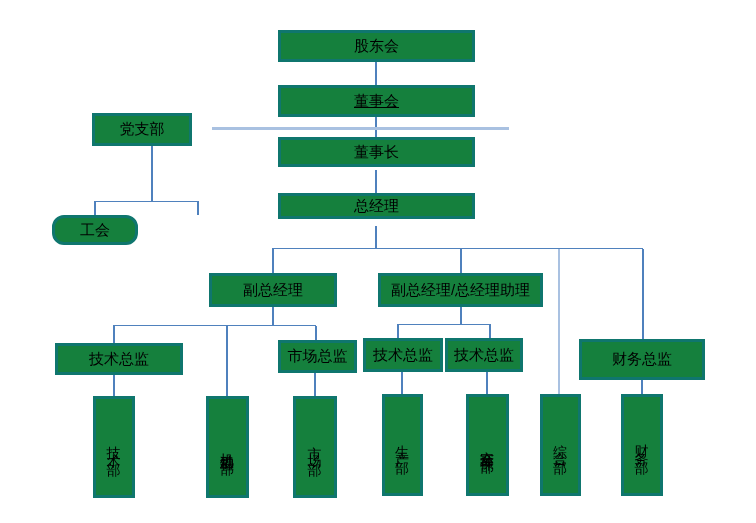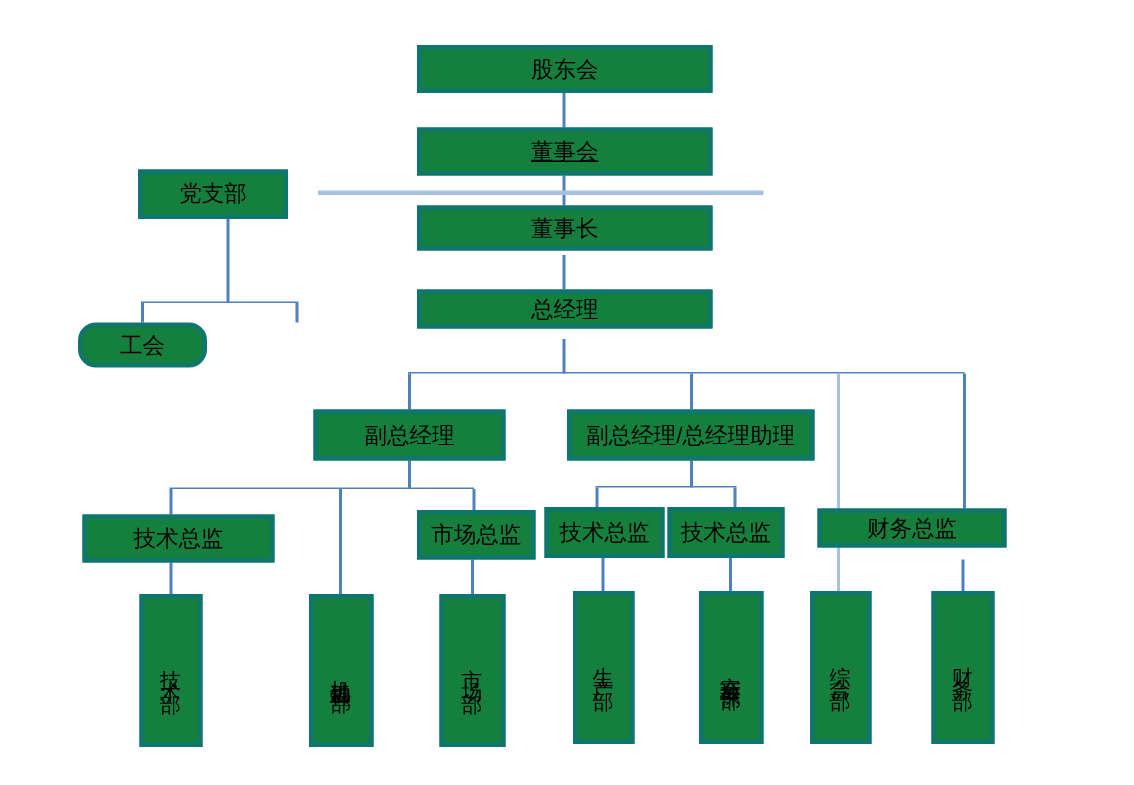--- a/index.html
+++ b/index.html
@@ -86,21 +86,21 @@
   <div class="box" style="left:278px;top:193px;width:197px;height:26px;">总经理</div>
   <div class="box" style="left:52px;top:215px;width:86px;height:30px;border-radius:12px;">工会</div>
 
   <div class="box" style="left:209px;top:273px;width:128px;height:34px;">副总经理</div>
   <div class="box" style="left:378px;top:273px;width:165px;height:34px;">副总经理/总经理助理</div>
 
   <div class="box" style="left:55px;top:343px;width:128px;height:32px;">技术总监</div>
   <div class="box" style="left:278px;top:340px;width:79px;height:33px;">市场总监</div>
   <div class="box" style="left:363px;top:338px;width:80px;height:34px;">技术总监</div>
   <div class="box" style="left:445px;top:338px;width:78px;height:34px;">技术总监</div>
-  <div class="box" style="left:545px;top:339px;width:126px;height:26px;">财务总监</div>
+  <div class="box" style="left:579px;top:339px;width:126px;height:41px;">财务总监</div>
 
   <div class="box vbox loose" style="left:93px;top:396px;width:42px;height:102px;">技术部</div>
   <div class="box vbox tight" style="left:206px;top:396px;width:43px;height:102px;">机动工程部</div>
   <div class="box vbox loose" style="left:293px;top:396px;width:44px;height:102px;">市场部</div>
   <div class="box vbox loose" style="left:382px;top:394px;width:41px;height:102px;">生产部</div>
   <div class="box vbox tight" style="left:466px;top:394px;width:43px;height:102px;">安全环保部</div>
   <div class="box vbox loose" style="left:540px;top:394px;width:41px;height:102px;">综合部</div>
   <div class="box vbox loose" style="left:621px;top:394px;width:42px;height:102px;">财务部</div>
 
 </div>

